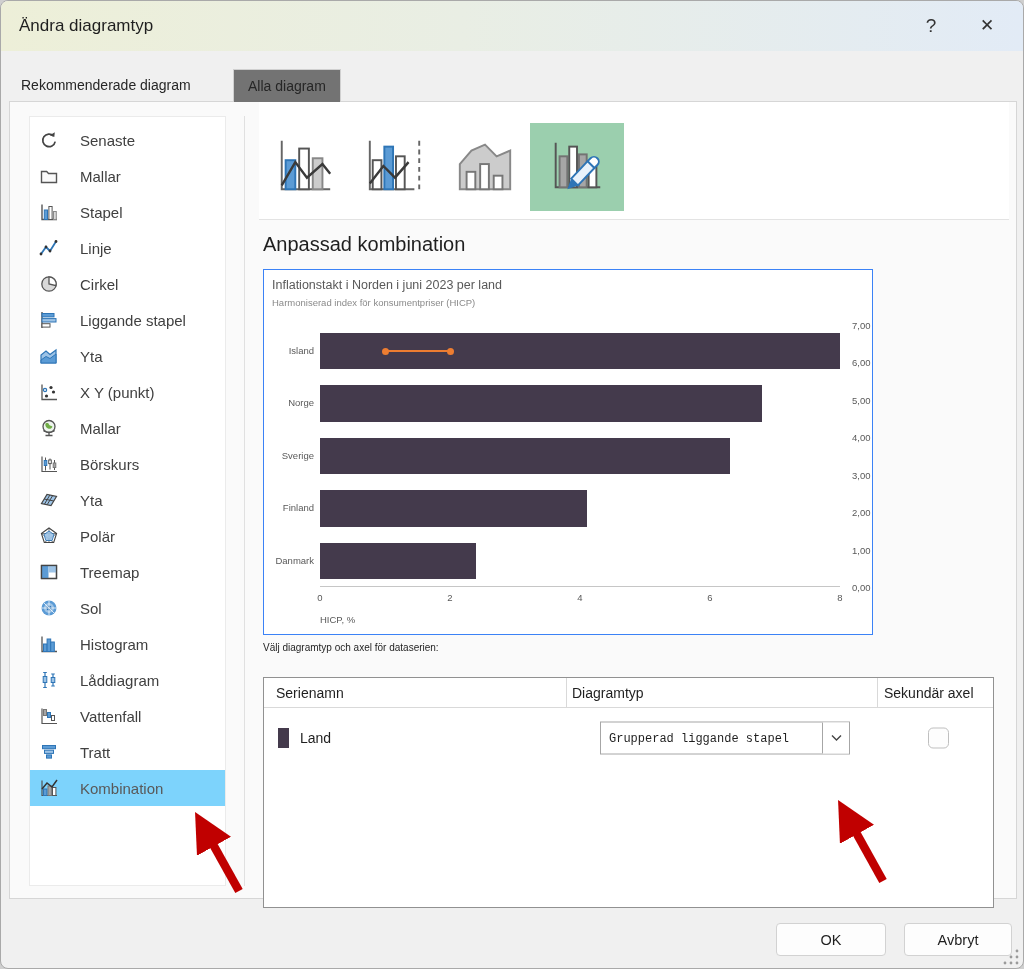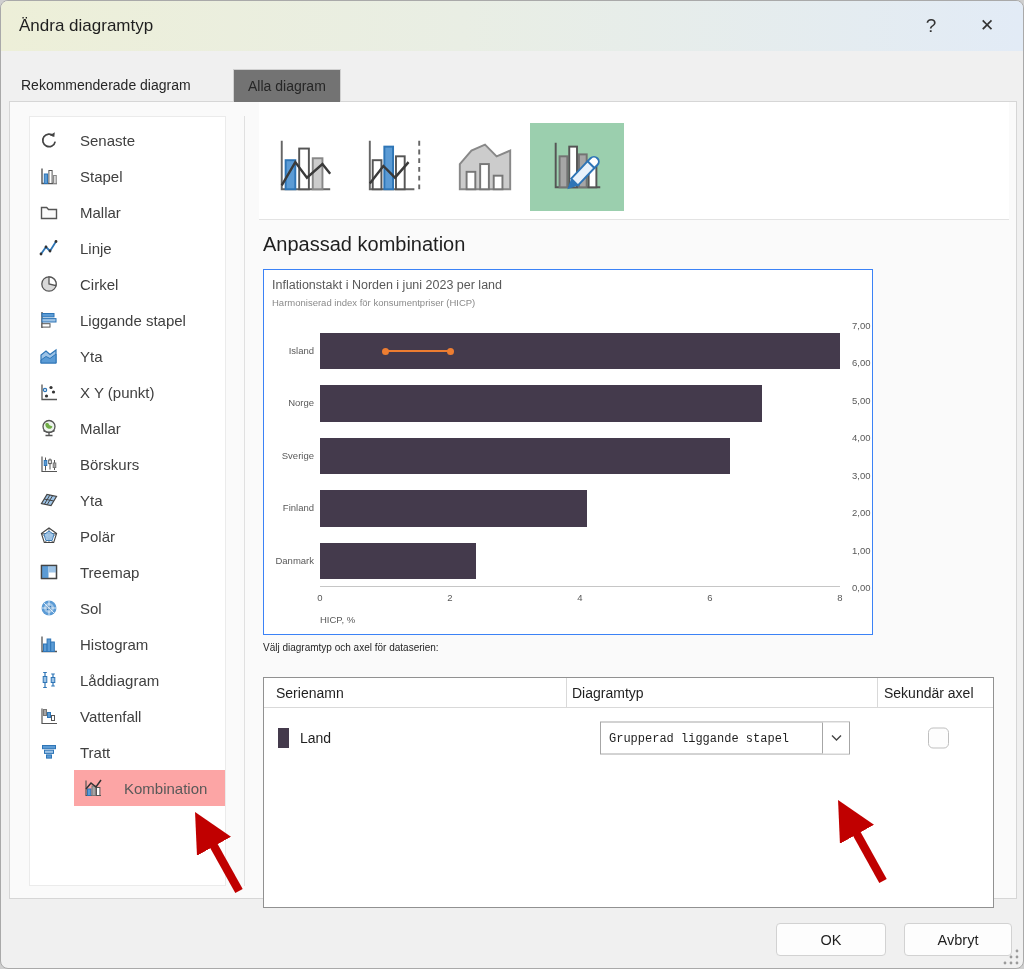--- a/index.html
+++ b/index.html
@@ -22,21 +22,21 @@
   
   .panel{position:absolute;left:8px;top:100px;width:1008px;height:798px;background:#fafafa;
          border:1px solid #d6d6d6;z-index:1;}
   
   .sidebar{position:absolute;left:28px;top:115px;width:197px;height:770px;background:#fff;
            border:1px solid #ebebeb;z-index:2;}
   .sb-item{position:relative;height:36px;display:flex;align-items:center;cursor:default;}
   .sb-item:first-child{margin-top:5px;}
   .sb-ico{width:22px;height:22px;margin-left:8px;flex:0 0 22px;display:flex;align-items:center;justify-content:center;}
   .sb-label{margin-left:20px;font-size:15px;color:#404040;white-space:nowrap;}
-  .sb-item.sel{background:#fca5a5;margin-left:44px;}
+  .sb-item.sel{background:#7dd3fc;}
   .sb-item.sel .sb-label{color:#595959;}
   .vdivider{position:absolute;left:243px;top:115px;width:1px;height:770px;background:#e0e0e0;z-index:2;}
   
   .gallerybg{position:absolute;left:258px;top:101px;width:750px;height:117px;background:#fff;z-index:2;}
   .gcell{position:absolute;top:122px;width:84px;height:88px;background:transparent;border:none;
          display:flex;align-items:center;justify-content:center;z-index:3;padding:0;}
   .gcell.sel{width:94px;background:#9bcfae;}
   .hdivider{position:absolute;left:258px;top:218px;width:750px;height:1px;background:#e3e3e3;z-index:2;}
   
   .combo-heading{position:absolute;left:262px;top:232px;font-size:20px;color:#1f1f1f;z-index:2;}
@@ -109,35 +109,35 @@
           <svg width="20" height="20" viewBox="0 0 20 20">
             <path d="M16.2 11.6a6.3 6.3 0 1 1-1.6-5.6" fill="none" stroke="#444" stroke-width="1.7"></path>
             <path d="M15.8 2.2l-.5 4.8-4.5-1.7z" fill="#444"></path>
           </svg>
         </span>
       <span class="sb-label">Senaste</span>
     </div>
     <div class="sb-item">
       <span class="sb-ico">
           <svg width="20" height="20" viewBox="0 0 20 20">
+            <path d="M2.5 16.5v-11h5.2l1.8 2h8v9z" fill="#fafafa" stroke="#555" stroke-width="1.4"></path>
+          </svg>
+        </span>
+      <span class="sb-label">Mallar</span>
+    </div>
+    <div class="sb-item">
+      <span class="sb-ico">
+          <svg width="20" height="20" viewBox="0 0 20 20">
             <path d="M3 2.5v15h15" fill="none" stroke="#555" stroke-width="1.4"></path>
             <rect x="5.3" y="8" width="3.2" height="9.5" fill="#5b9bd5" stroke="#2e75b6"></rect>
             <rect x="9.9" y="4.5" width="3.2" height="13" fill="#fff" stroke="#555"></rect>
             <rect x="14.5" y="9.5" width="2.8" height="8" fill="#d9d9d9" stroke="#8a8a8a"></rect>
           </svg>
         </span>
       <span class="sb-label">Stapel</span>
-    </div>
-    <div class="sb-item">
-      <span class="sb-ico">
-          <svg width="20" height="20" viewBox="0 0 20 20">
-            <path d="M2.5 16.5v-11h5.2l1.8 2h8v9z" fill="#fafafa" stroke="#555" stroke-width="1.4"></path>
-          </svg>
-        </span>
-      <span class="sb-label">Mallar</span>
     </div>
     <div class="sb-item">
       <span class="sb-ico">
           <svg width="20" height="20" viewBox="0 0 20 20">
             <path d="M2 16l5-7 4 4 6-9.5" fill="none" stroke="#2e75b6" stroke-width="1.8"></path>
             <circle cx="7" cy="9" r="1.4" fill="#333"></circle>
             <circle cx="11" cy="13" r="1.4" fill="#333"></circle>
             <circle cx="17" cy="3.5" r="1.4" fill="#333"></circle>
             <circle cx="2" cy="16" r="1.4" fill="#333"></circle>
           </svg>

